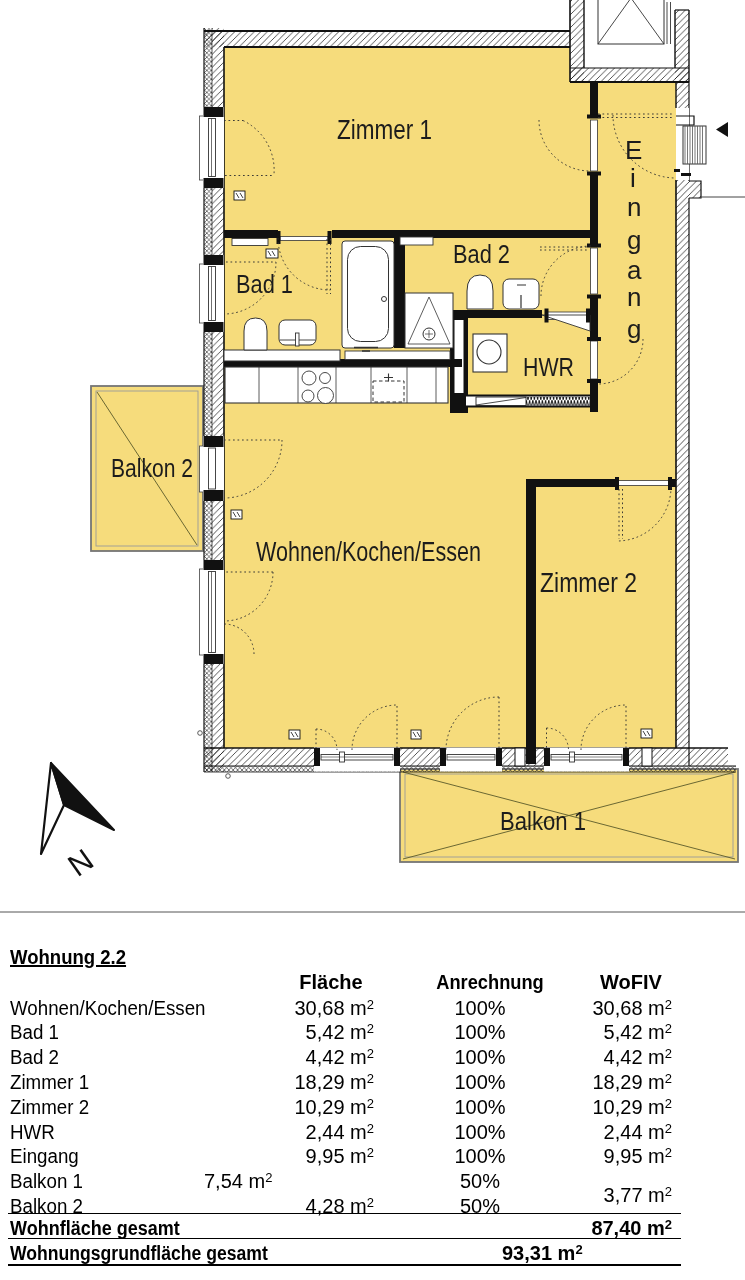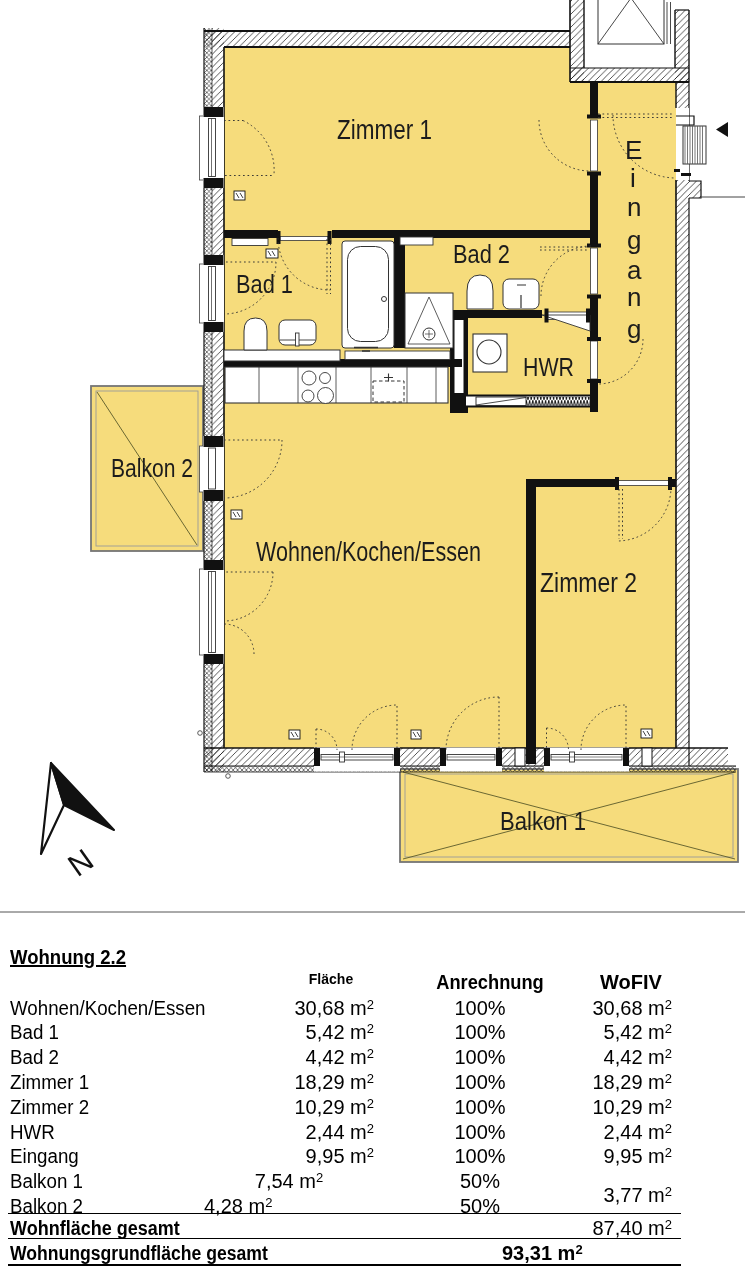--- a/index.html
+++ b/index.html
@@ -343,21 +343,21 @@
 <text x="627" y="279">a</text>
 <text x="627" y="306">n</text>
 <text x="627" y="338">g</text>
 </g>
 </g>
 
 <line x1="0" y1="912" x2="745" y2="912" stroke="#555" stroke-width="1"></line>
 </svg>
 
 <div class="t" style="left:10px;top:946px;font-size:20px;font-weight:bold;text-decoration:underline;transform:scaleX(0.927);transform-origin:0 0;">Wohnung 2.2</div>
-<div class="t" style="left:271px;top:971px;width:120px;text-align:center;font-size:14px;font-weight:bold;">Fläche</div>
+<div class="t" style="left:271px;top:971px;width:120px;text-align:center;font-size:20px;font-weight:bold;">Fläche</div>
 <div class="t" style="left:430px;top:971px;width:120px;text-align:center;font-size:20px;font-weight:bold;transform:scaleX(0.913);">Anrechnung</div>
 <div class="t" style="left:571px;top:971px;width:120px;text-align:center;font-size:20px;font-weight:bold;">WoFIV</div>
 <div class="t" style="left: 10px; top: 996.5px; font-size: 20px; transform: scaleX(0.937); transform-origin: 0px 0px;">Wohnen/Kochen/Essen</div>
     <div class="t" style="left: 204px; top: 996.5px; width: 170px; text-align: right; font-size: 20px;">30,68&nbsp;m<sup class="sq">2</sup></div>
     <div class="t" style="left: 420px; top: 996.5px; width: 120px; text-align: center; font-size: 20px;">100%</div>
     <div class="t" style="left: 502px; top: 996.5px; width: 170px; text-align: right; font-size: 20px;">30,68&nbsp;m<sup class="sq">2</sup></div>
     <div class="t" style="left: 10px; top: 1021.3px; font-size: 20px; transform: scaleX(0.937); transform-origin: 0px 0px;">Bad 1</div>
     <div class="t" style="left: 204px; top: 1021.3px; width: 170px; text-align: right; font-size: 20px;">5,42&nbsp;m<sup class="sq">2</sup></div>
     <div class="t" style="left: 420px; top: 1021.3px; width: 120px; text-align: center; font-size: 20px;">100%</div>
     <div class="t" style="left: 502px; top: 1021.3px; width: 170px; text-align: right; font-size: 20px;">5,42&nbsp;m<sup class="sq">2</sup></div>
@@ -375,26 +375,26 @@
     <div class="t" style="left: 502px; top: 1095.7px; width: 170px; text-align: right; font-size: 20px;">10,29&nbsp;m<sup class="sq">2</sup></div>
     <div class="t" style="left: 10px; top: 1120.5px; font-size: 20px; transform: scaleX(0.937); transform-origin: 0px 0px;">HWR</div>
     <div class="t" style="left: 204px; top: 1120.5px; width: 170px; text-align: right; font-size: 20px;">2,44&nbsp;m<sup class="sq">2</sup></div>
     <div class="t" style="left: 420px; top: 1120.5px; width: 120px; text-align: center; font-size: 20px;">100%</div>
     <div class="t" style="left: 502px; top: 1120.5px; width: 170px; text-align: right; font-size: 20px;">2,44&nbsp;m<sup class="sq">2</sup></div>
     <div class="t" style="left: 10px; top: 1145.3px; font-size: 20px; transform: scaleX(0.937); transform-origin: 0px 0px;">Eingang</div>
     <div class="t" style="left: 204px; top: 1145.3px; width: 170px; text-align: right; font-size: 20px;">9,95&nbsp;m<sup class="sq">2</sup></div>
     <div class="t" style="left: 420px; top: 1145.3px; width: 120px; text-align: center; font-size: 20px;">100%</div>
     <div class="t" style="left: 502px; top: 1145.3px; width: 170px; text-align: right; font-size: 20px;">9,95&nbsp;m<sup class="sq">2</sup></div>
     <div class="t" style="left: 10px; top: 1170.1px; font-size: 20px; transform: scaleX(0.937); transform-origin: 0px 0px;">Balkon 1</div>
-    <div class="t" style="left: 204px; top: 1170.1px; width: 170px; text-align: center; font-size: 20px;">7,54&nbsp;m<sup class="sq">2</sup></div>
+    <div class="t" style="left: 204px; top: 1170.1px; width: 170px; text-align: left; font-size: 20px;">7,54&nbsp;m<sup class="sq">2</sup></div>
     <div class="t" style="left: 420px; top: 1170.1px; width: 120px; text-align: center; font-size: 20px;">50%</div>
     <div class="t" style="left: 502px; top: 1158px; width: 170px; text-align: right; font-size: 20px; margin-top: 26px;">3,77&nbsp;m<sup class="sq">2</sup></div>
     <div class="t" style="left: 10px; top: 1194.9px; font-size: 20px; transform: scaleX(0.937); transform-origin: 0px 0px;">Balkon 2</div>
-    <div class="t" style="left: 204px; top: 1194.9px; width: 170px; font-size: 20px;">4,28&nbsp;m<sup class="sq">2</sup></div>
+    <div class="t" style="left: 204px; top: 1194.9px; width: 170px; text-align: right; font-size: 20px;">4,28&nbsp;m<sup class="sq">2</sup></div>
     <div class="t" style="left: 420px; top: 1194.9px; width: 120px; text-align: center; font-size: 20px;">50%</div>
     <div class="t" style="left: 10px; top: 1216.5px; font-size: 20px; font-weight: bold; transform: scaleX(0.9); transform-origin: 0px 0px;">Wohnfläche gesamt</div>
-    <div class="t" style="left: 502px; top: 1216.5px; width: 170px; text-align: right; font-size: 20px; font-weight: normal;">87,40&nbsp;m<sup class="sq">2</sup></div>
+    <div class="t" style="left: 502px; top: 1216.5px; width: 170px; text-align: right; font-size: 20px; font-weight: bold;">87,40&nbsp;m<sup class="sq">2</sup></div>
     <div class="t" style="left: 10px; top: 1241.5px; font-size: 20px; font-weight: bold; transform: scaleX(0.88); transform-origin: 0px 0px;">Wohnungsgrundfläche gesamt</div>
     <div class="t" style="left: 502px; top: 1241.5px; width: 170px; text-align: left; font-size: 20px; font-weight: bold;">93,31&nbsp;m<sup class="sq">2</sup></div>
     <div style="position: absolute; background: rgb(0, 0, 0); left: 8px; top: 1212.5px; width: 673px; height: 1.2px;"></div>
     <div style="position: absolute; background: rgb(0, 0, 0); left: 8px; top: 1238px; width: 673px; height: 1.2px;"></div>
     <div style="position: absolute; background: rgb(0, 0, 0); left: 8px; top: 1263.5px; width: 673px; height: 2px;"></div>
   </div>
 
 </body></html>

